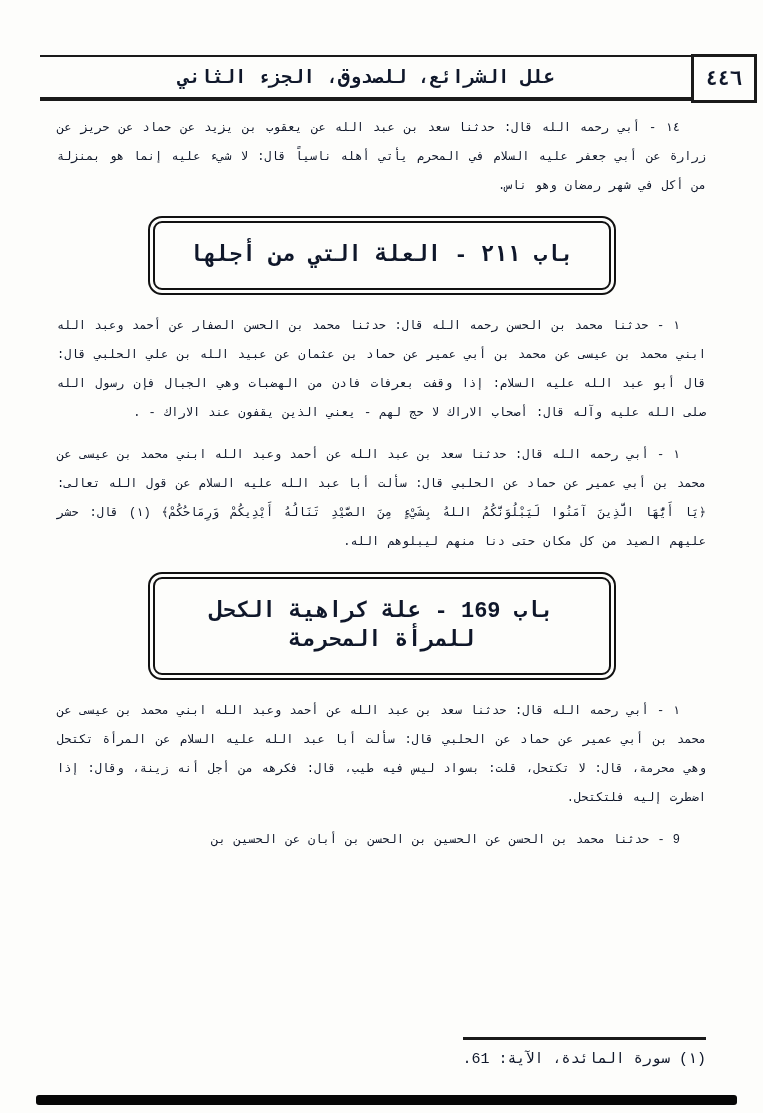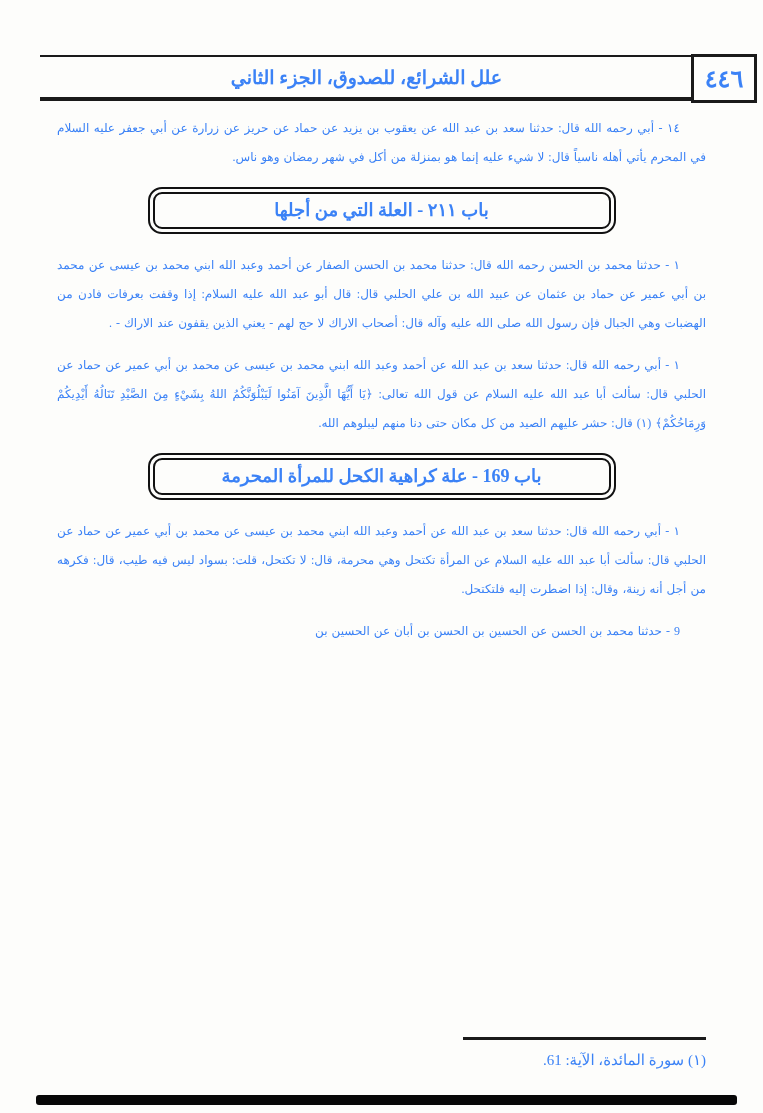--- a/index.html
+++ b/index.html
@@ -5,22 +5,22 @@
   html, body {
     margin: 0;
     padding: 0;
     background: #ffffff;
   }
   .page {
     position: relative;
     width: 763px;
     height: 1113px;
     background: #fdfdfb;
-    color: #3b82f6;
-    font-family: Liberation Serif, serif;
+    color: #0f172a;
+    font-family: Liberation Mono, monospace;
     direction: rtl;
     overflow: hidden;
   }
   
   .header-band {
     position: absolute;
     top: 55px;
     right: 70px;
     left: 40px;
     height: 40px;
@@ -40,21 +40,21 @@
     position: absolute;
     top: 54px;
     right: 6px;
     width: 60px;
     height: 43px;
     border: 3px solid #1a1a1a;
     background: #fdfdfb;
     display: flex;
     align-items: center;
     justify-content: center;
-    font-size: 24px;
+    font-size: 20px;
     font-weight: 700;
   }
   
   .body {
     position: absolute;
     top: 114px;
     right: 57px;
     left: 57px;
   }
   .para {
@@ -72,23 +72,23 @@
     width: 458px;
     margin: 15px auto 17px auto;
     border: 2px solid #111111;
     border-radius: 14px;
     padding: 3px;
     background: #fdfdfb;
   }
   .bab-inner {
     border: 2px solid #111111;
     border-radius: 9px;
-    padding: 2px 10px;
+    padding: 18px 10px;
     text-align: center;
-    font-size: 18px;
+    font-size: 22px;
     font-weight: 700;
     line-height: 29px;
   }
   
   .footnote-area {
     position: absolute;
     right: 57px;
     left: 57px;
     bottom: 42px;
   }

